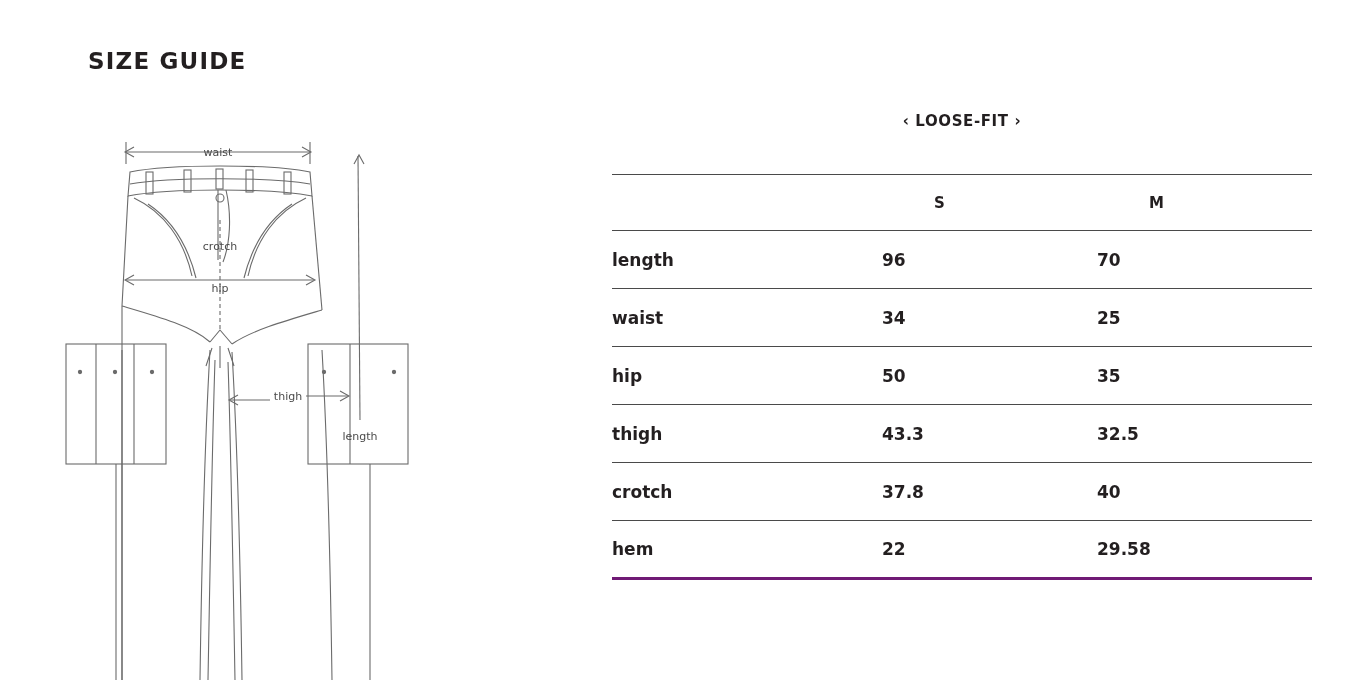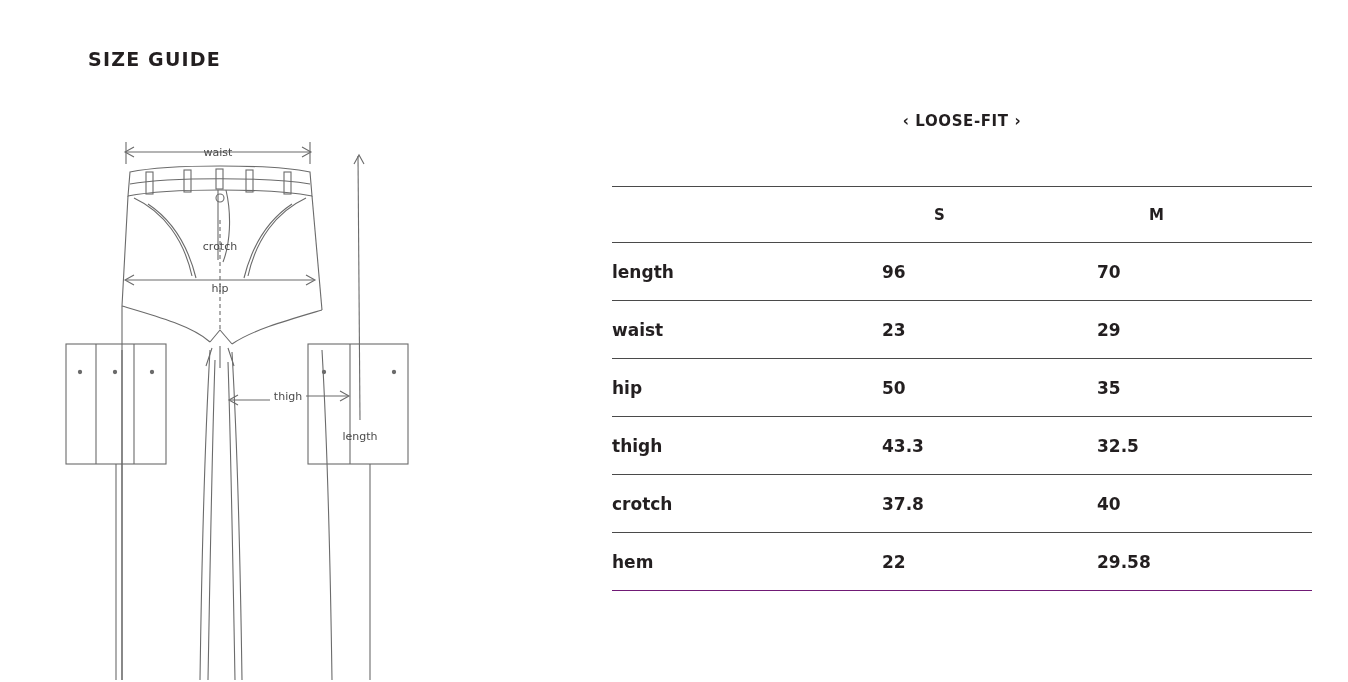--- a/index.html
+++ b/index.html
@@ -14,21 +14,21 @@
     position: relative;
     font-family: "Liberation Sans", sans-serif;
     color: #231f20;
     overflow: hidden;
   }
 
   .page-title {
     position: absolute;
     left: 88px;
     top: 48px;
-    font-size: 19px;
+    font-size: 23px;
     font-weight: 700;
     letter-spacing: 1.2px;
     color: #231f20;
     font-family: "DejaVu Sans", sans-serif;
   }
 
   
   .diagram {
     position: absolute;
     left: 60px;
@@ -45,39 +45,39 @@
     top: 112px;
     width: 700px;
   }
   .fit-label {
     text-align: center;
     font-size: 15px;
     font-weight: 700;
     letter-spacing: 0.6px;
     color: #231f20;
     font-family: "DejaVu Sans", sans-serif;
-    margin-bottom: 56px;
+    margin-bottom: 44px;
   }
   table.size-table {
     width: 700px;
     border-collapse: collapse;
     font-family: "DejaVu Sans", sans-serif;
   }
   table.size-table th,
   table.size-table td {
     border-top: 1px solid #4a4a4a;
     padding: 0;
     height: 58px;
     vertical-align: middle;
     font-size: 17px;
     font-weight: 700;
     color: #231f20;
   }
   table.size-table tbody tr:last-child td {
-    border-bottom: 1px solid #701a75;
+    border-bottom: 3px solid #701a75;
   }
   table.size-table thead th {
     border-top: 1px solid #4a4a4a;
     height: 56px;
     font-size: 15px;
   }
   th.col-label, td.col-label {
     width: 270px;
     text-align: left;
     padding-left: 26px;
@@ -196,22 +196,22 @@
       </tr>
     </thead>
     <tbody>
       <tr>
         <td class="col-label">length</td>
         <td class="col-size">96</td>
         <td class="col-size">70</td>
       </tr>
       <tr>
         <td class="col-label">waist</td>
-        <td class="col-size">23</td>
-        <td class="col-size">29</td>
+        <td class="col-size">34</td>
+        <td class="col-size">25</td>
       </tr>
       <tr>
         <td class="col-label">hip</td>
         <td class="col-size">50</td>
         <td class="col-size">35</td>
       </tr>
       <tr>
         <td class="col-label">thigh</td>
         <td class="col-size">43.3</td>
         <td class="col-size">32.5</td>

